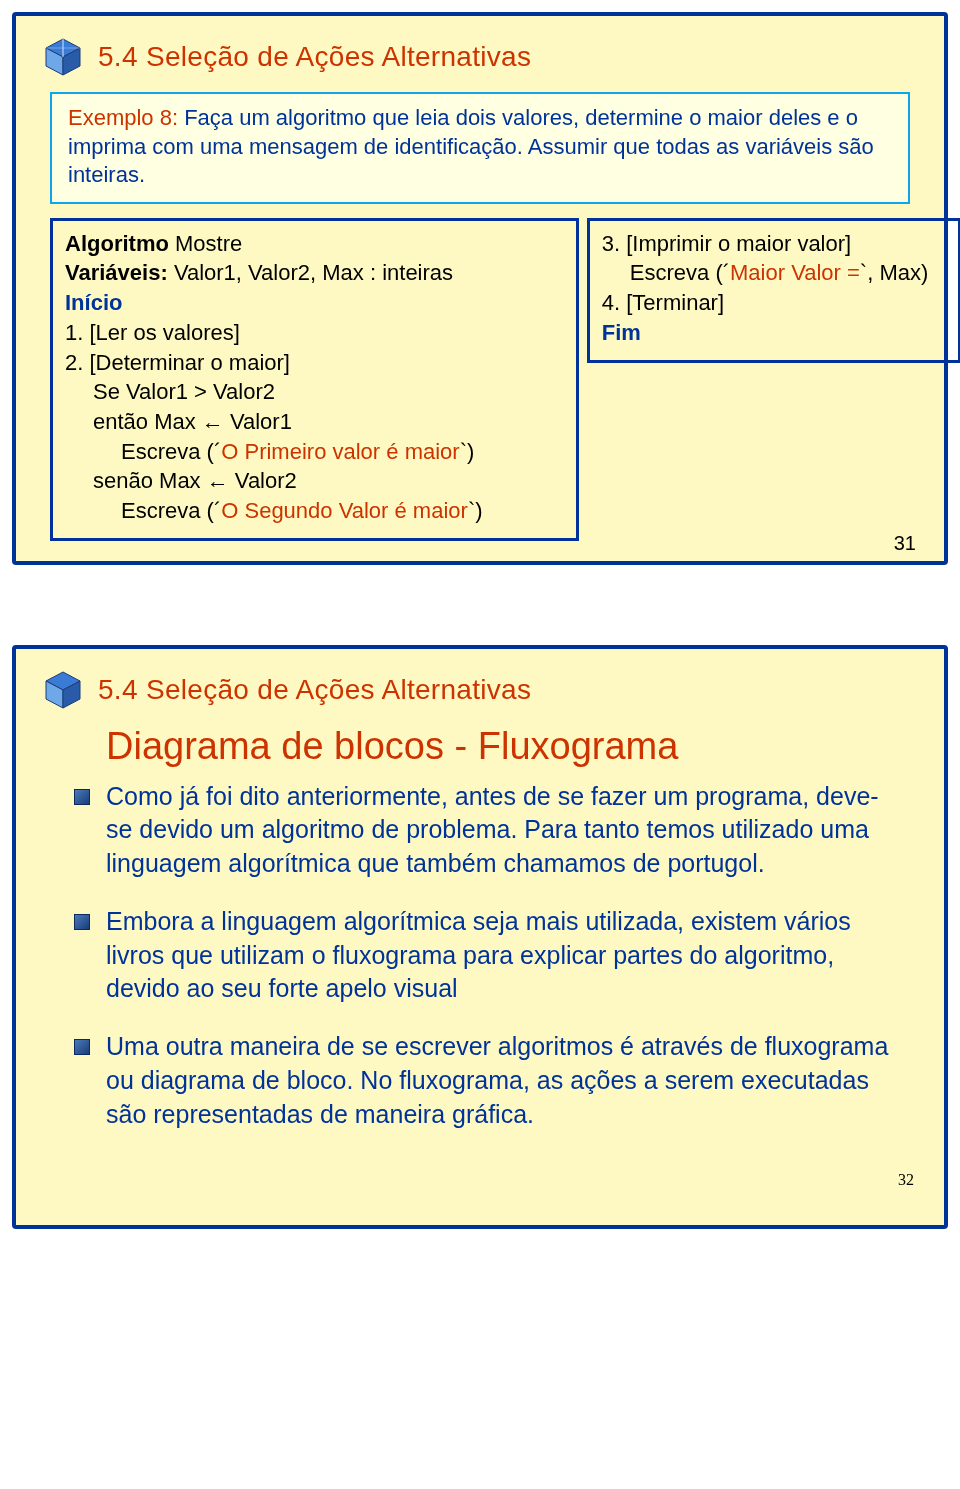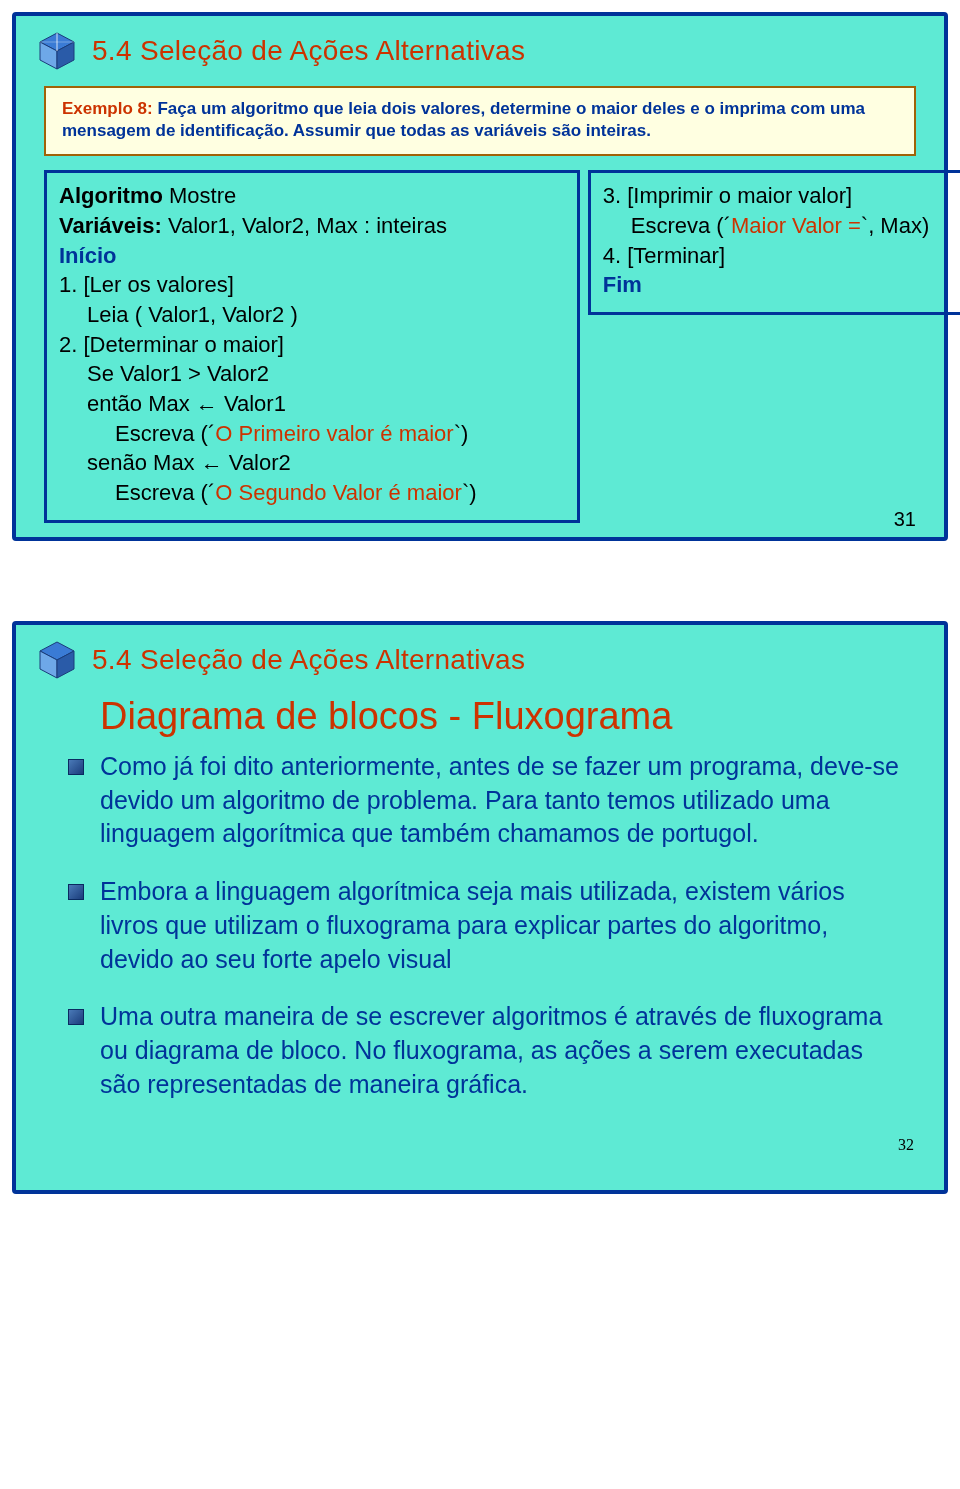--- a/index.html
+++ b/index.html
@@ -9,47 +9,47 @@
     font-family: Arial, Helvetica, sans-serif;
     font-size: 22px;
     color: #000;
     width: 960px;
     box-sizing: border-box;
   }
   .slide {
     border: 4px solid #003399;
     border-radius: 4px;
     box-sizing: border-box;
-    padding: 4px;
+    padding: 10px;
     margin-bottom: 80px;
     position: relative;
-    background: #5eead4;
+    background: #fef9c3;
   }
   .slide-header {
     display: flex;
     align-items: center;
     padding: 10px 16px 8px 16px;
     gap: 14px;
   }
   .hdr-icon svg { display: block; }
   .slide-title {
     color: #cc3300;
     font-size: 28px;
     font-weight: normal;
     letter-spacing: 0.3px;
   }
   .example-box {
     margin: 6px 24px 14px 24px;
-    border: 2px solid #a16207;
+    border: 2px solid #0ea5e9;
     background: #ffffe1;
     padding: 10px 16px 12px 16px;
     color: #003399;
-    font-size: 17px;
+    font-size: 22px;
     line-height: 1.3;
-    font-weight: bold;
+    font-weight: normal;
   }
   .example-box .ex-label { color: #cc3300; }
   .two-col {
     display: flex;
     gap: 8px;
     padding: 0 24px 10px 24px;
     align-items: flex-start;
   }
   .code-box {
     border: 3px solid #003399;
@@ -125,21 +125,20 @@
   <div class="example-box">
     <span class="ex-label">Exemplo 8:</span><span> Faça um algoritmo que leia dois valores, determine o maior deles e o imprima com uma mensagem de identificação. Assumir que todas as variáveis são inteiras.</span>
   </div>
 
   <div class="two-col">
     <div class="code-box code-left">
       <div><span class="b">Algoritmo </span><span>Mostre</span></div>
       <div><span class="b">Variáveis: </span><span>Valor1, Valor2, Max : inteiras</span></div>
       <div class="b blue">Início</div>
       <div>1. [Ler os valores]</div>
-      <div class="indent1">Leia ( Valor1, Valor2 )</div>
       <div>2. [Determinar o maior]</div>
       <div class="indent1">Se Valor1 &gt; Valor2</div>
       <div class="indent1">
         <span>então Max </span><span class="b">←</span><span> Valor1</span>
       </div>
       <div class="indent2">
         <span>Escreva (´</span><span class="red">O Primeiro valor é maior</span><span>`)</span>
       </div>
       <div class="indent1">
         <span>senão Max </span><span class="b">←</span><span> Valor2</span>

